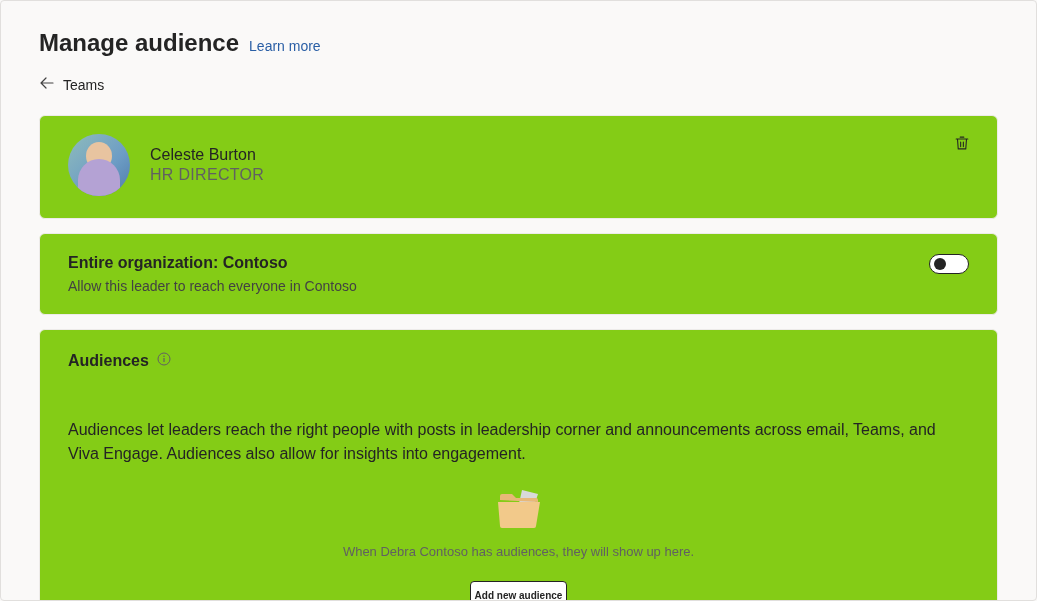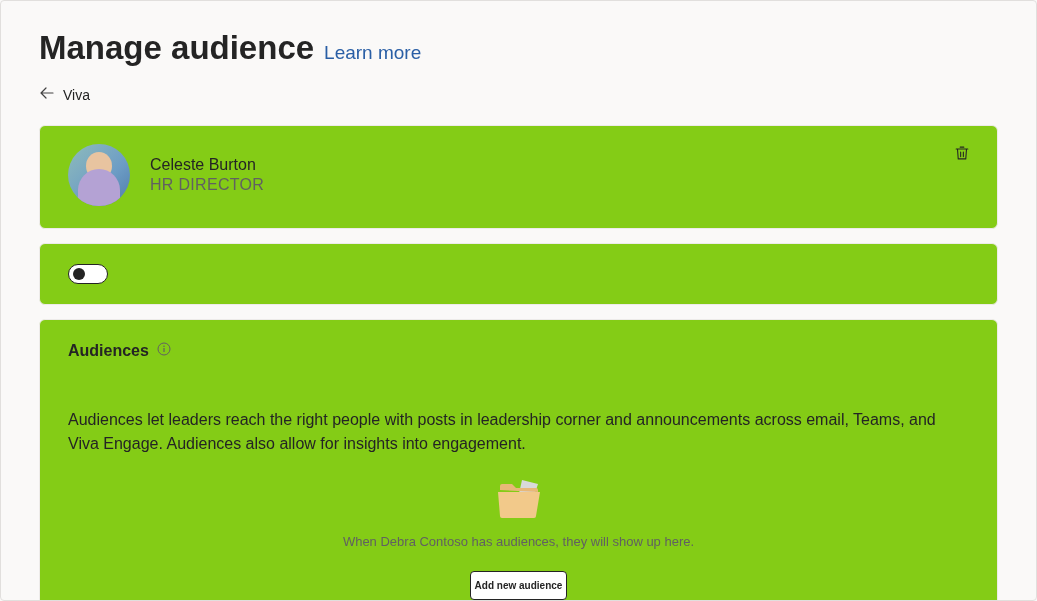--- a/index.html
+++ b/index.html
@@ -20,27 +20,27 @@
     .container {
       padding: 28px 38px 28px 38px;
     }
     .header-row {
       display: flex;
       align-items: baseline;
       gap: 10px;
       margin-bottom: 18px;
     }
     .page-title {
-      font-size: 33px;
+      font-size: 24px;
       font-weight: 600;
       color: #242424;
       text-align: right;
     }
     .learn-more {
-      font-size: 19px;
+      font-size: 14px;
       color: #295ea5;
       text-decoration: none;
     }
     .back-row {
       display: flex;
       align-items: center;
       gap: 8px;
       margin-bottom: 20px;
       cursor: pointer;
       color: #424242;
@@ -213,39 +213,43 @@
     <h1 class="page-title">Manage audience</h1>
     <a href="#" class="learn-more">Learn more</a>
   </div>
 
   <div class="back-row">
     <span>
       <svg width="16" height="16" viewBox="0 0 16 16" fill="none">
         <path d="M7 3 L2 8 L7 13 M2 8 H14" stroke="#424242" stroke-width="1.2" stroke-linecap="round" stroke-linejoin="round"></path>
       </svg>
     </span>
-    <span class="back-label">Viva</span>
+    <span class="back-label">Teams</span>
   </div>
 
   <div class="card leader-card">
     <div class="avatar"></div>
     <div class="leader-info">
       <div class="leader-name">Celeste Burton</div>
       <div class="leader-role">HR DIRECTOR</div>
     </div>
     <div class="delete-btn">
       <span>
         <svg width="18" height="18" viewBox="0 0 20 20" fill="none">
           <path d="M3.5 5.5 H16.5 M8 3.5 H12 M5 5.5 L5.8 16.5 H14.2 L15 5.5 M8.5 9 V14 M11.5 9 V14" stroke="#242424" stroke-width="1.2" stroke-linecap="round" stroke-linejoin="round"></path>
         </svg>
       </span>
     </div>
   </div>
 
   <div class="card org-card">
+    <div class="org-info">
+      <div class="org-title">Entire organization: Contoso</div>
+      <div class="org-desc">Allow this leader to reach everyone in Contoso</div>
+    </div>
     <div class="toggle">
       <div class="toggle-thumb"></div>
     </div>
   </div>
 
   <div class="card audiences-card">
     <div class="audiences-header">
       <div class="audiences-title">Audiences</div>
       <span class="info-icon">
         <svg width="14" height="14" viewBox="0 0 14 14" fill="none">

